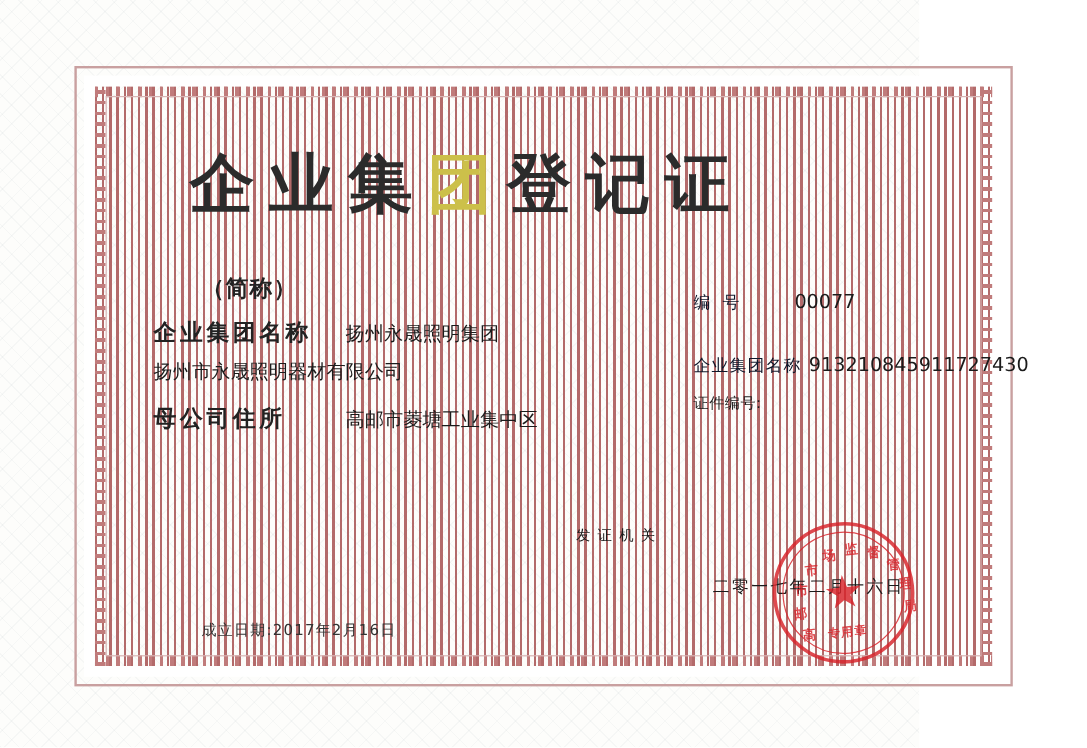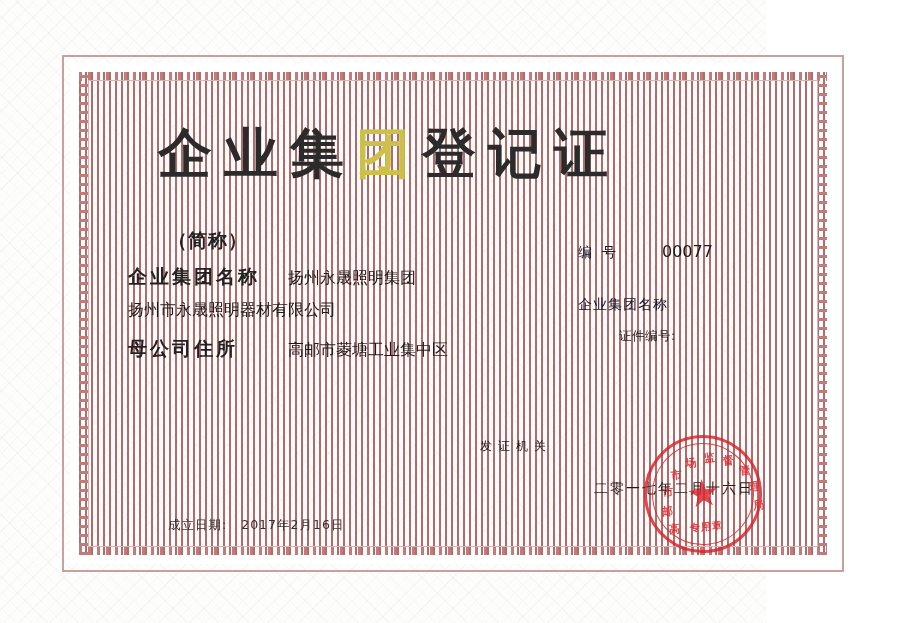--- a/index.html
+++ b/index.html
@@ -157,21 +157,20 @@
     white-space: nowrap;
   }
   .r-row.cert {
     margin-top: 4px;
   }
   .cert-label {
     font-family: "DejaVu Sans", sans-serif;
     font-size: 12.5px;
     color: #1b1b1b;
     letter-spacing: 0.5px;
-    padding-left: 41px;
   }
   .cert-value {
     font-family: "DejaVu Sans", sans-serif;
     font-size: 12.5px;
     color: #1b1b1b;
     margin-left: 4px;
   }
   .issuer {
     position: absolute;
     left: 480px;
@@ -193,21 +192,21 @@
   .founding {
     position: absolute;
     left: 168px;
     top: 517px;
     font-family: "DejaVu Sans", sans-serif;
     font-size: 12.5px;
     color: #333;
     letter-spacing: 1px;
   }
   .founding .fd-value {
-    margin-left: 14px;
+    margin-left: 0;
   }
   
   .seal {
     position: absolute;
     left: 644px;
     top: 435px;
     width: 118px;
     height: 118px;
     border-radius: 50%;
     border: 3px solid #d8232a;
@@ -293,20 +292,21 @@
     </div>
   </div>
 
   <div class="right-block">
     <div class="r-row">
       <div class="r-label num">编号</div>
       <div class="r-value">00077</div>
     </div>
     <div class="r-row">
       <div class="r-label reg">企业集团名称</div>
+      <div class="r-value">913210845911727430</div>
     </div>
     <div class="r-row cert">
       <div class="cert-label">证件编号:</div>
     </div>
   </div>
 
   <div class="issuer">发证机关</div>
   <div class="issue-date">二零一七年二月十六日</div>
 
   <div class="founding"><span>成立日期:</span><span class="fd-value">2017年2月16日</span></div>

